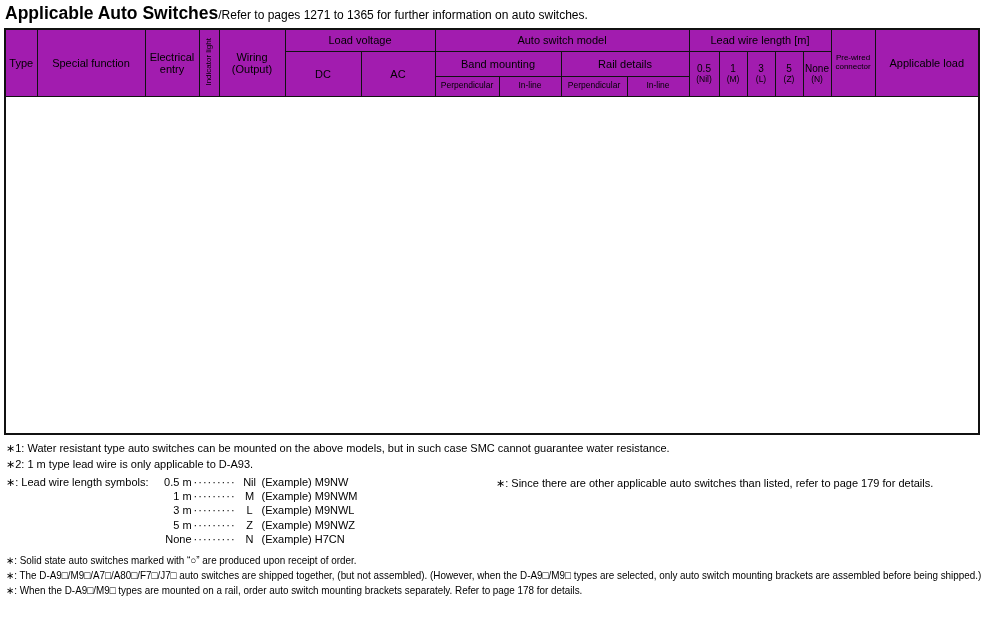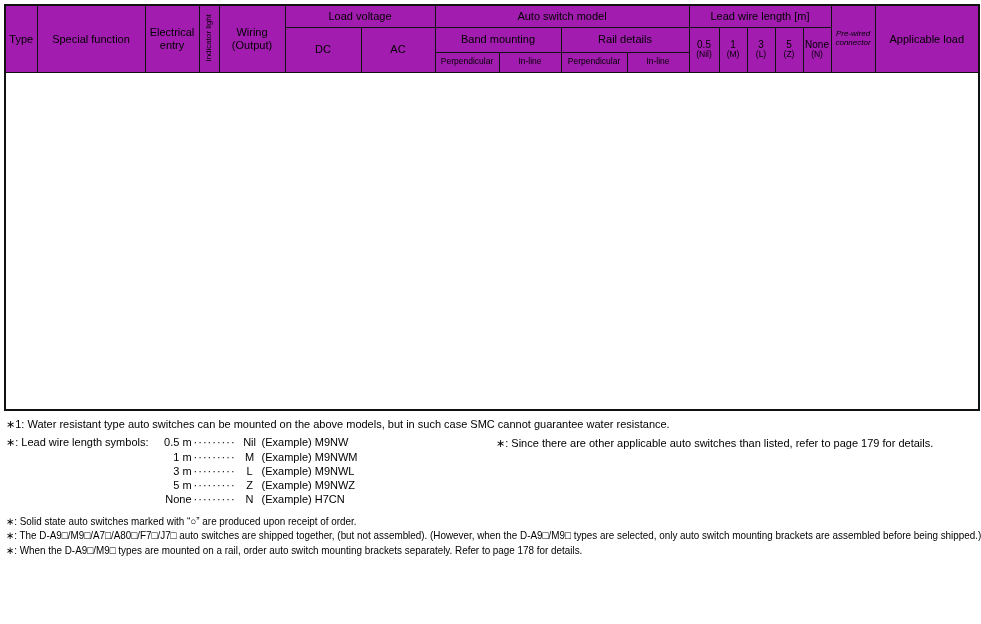--- a/index.html
+++ b/index.html
@@ -8,21 +8,21 @@
   .title{margin:0 0 5px 1px;line-height:1.1;white-space:nowrap;}
   .t-main{font-weight:bold;font-size:17.5px;}
   .t-sub{font-size:12px;}
 
   table{border-collapse:collapse;table-layout:fixed;width:972px;border:2px solid #111;}
   td{border:1px solid #111;text-align:center;vertical-align:middle;font-size:10px;
      padding:0 1px;line-height:1.12;overflow:hidden;}
   thead td{background:#a21caf;font-size:11px;}
   thead tr.h3 td{font-size:8.5px;}
   .vert-h span{writing-mode:vertical-rl;transform:rotate(180deg);font-size:8px;}
-  .small-h{font-size:8px !important;line-height:1.1;font-style:italic;}
+  .small-h{font-size:8px !important;line-height:1.1;}
   .lead-col .num{display:block;font-size:10px;}
   .lead-col .symb{display:block;font-size:8.5px;}
 
   .notes{margin:6px 2px 0 2px;font-size:11px;line-height:1.3;}
   .note{margin:1px 0;}
   .indent{padding-left:21px;}
   .lead-block{position:relative;margin:4px 0 2px 0;}
   .lead-label{display:inline-block;vertical-align:top;}
   .lead-rows{display:inline-block;vertical-align:top;}
   .lwrow{line-height:1.3;}
@@ -33,20 +33,23 @@
              padding-left:13px;text-indent:-13px;}
   .notes-bottom{margin-top:8px;transform:scaleX(.94);transform-origin:left top;
                 width:1040px;font-size:10.5px;}
   .hang{padding-left:12px;text-indent:-12px;margin:1px 0;}
 </style>
 </head>
 <body>
 
 <div class="page">
 
+  <div class="title">
+    <span class="t-main">Applicable Auto Switches</span><span class="t-sub">/Refer to pages 1271 to 1365 for further information on auto switches.</span>
+  </div>
 
   <table>
     <colgroup>
       <col style="width:32px">
         <col style="width:108px">
         <col style="width:54px">
         <col style="width:20px">
       <col style="width:66px">
         <col style="width:30px">
         <col style="width:46px">
@@ -127,20 +130,21 @@
         <tr style="height: 19px;"></tr>
         <tr style="height: 19px;"></tr>
         <tr style="height: 19px;"></tr>
         <tr style="height: 19px;"></tr>
         <tr style="height: 19px;"></tr>
       </tbody>
   </table>
 
   <div class="notes">
     <div class="note">∗1: Water resistant type auto switches can be mounted on the above models, but in such case SMC cannot guarantee water resistance.</div>
+    <div class="note">∗2: 1 m type lead wire is only applicable to D-A93.</div>
 
     <div class="lead-block">
       <span class="lead-label">∗: Lead wire length symbols:</span>
       <div class="lead-rows"><div class="lwrow"><span class="len">0.5 m</span><span class="ldr">·········</span><span class="sym">Nil</span><span class="ex">(Example) M9NW</span></div><div class="lwrow"><span class="len">1 m</span><span class="ldr">·········</span><span class="sym">M</span><span class="ex">(Example) M9NWM</span></div><div class="lwrow"><span class="len">3 m</span><span class="ldr">·········</span><span class="sym">L</span><span class="ex">(Example) M9NWL</span></div><div class="lwrow"><span class="len">5 m</span><span class="ldr">·········</span><span class="sym">Z</span><span class="ex">(Example) M9NWZ</span></div><div class="lwrow"><span class="len">None</span><span class="ldr">·········</span><span class="sym">N</span><span class="ex">(Example) H7CN</span></div></div>
       <div class="side-note">∗: Since there are other applicable auto switches than listed, refer to page 179 for details.</div>
     </div>
 
     <div class="notes-bottom">
       <div class="hang">∗: Solid state auto switches marked with “○” are produced upon receipt of order.</div>
       <div class="hang">∗: The D-A9□/M9□/A7□/A80□/F7□/J7□ auto switches are shipped together, (but not assembled). (However, when the D-A9□/M9□ types are selected, only auto switch mounting brackets are assembled before being shipped.)</div>

